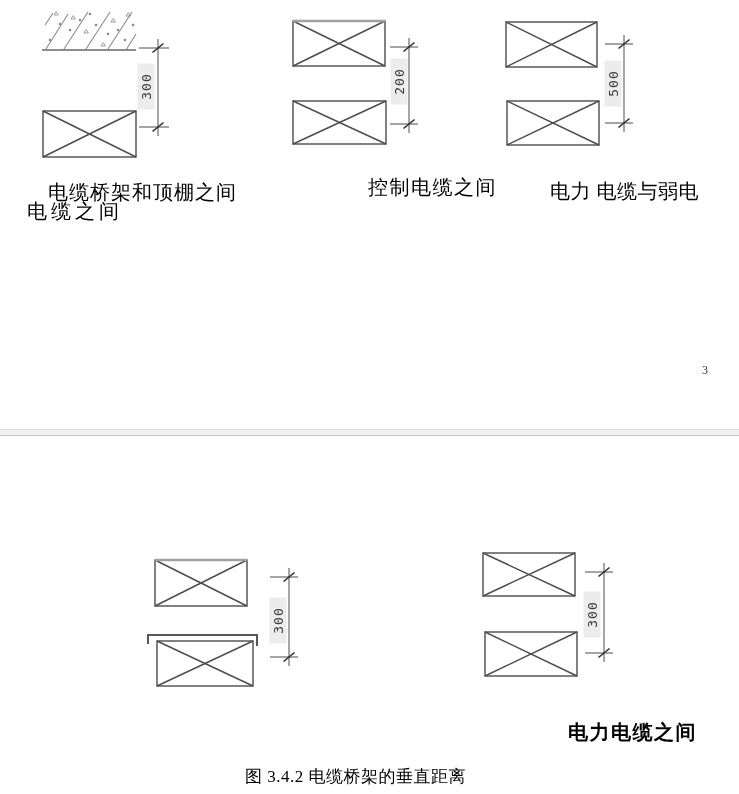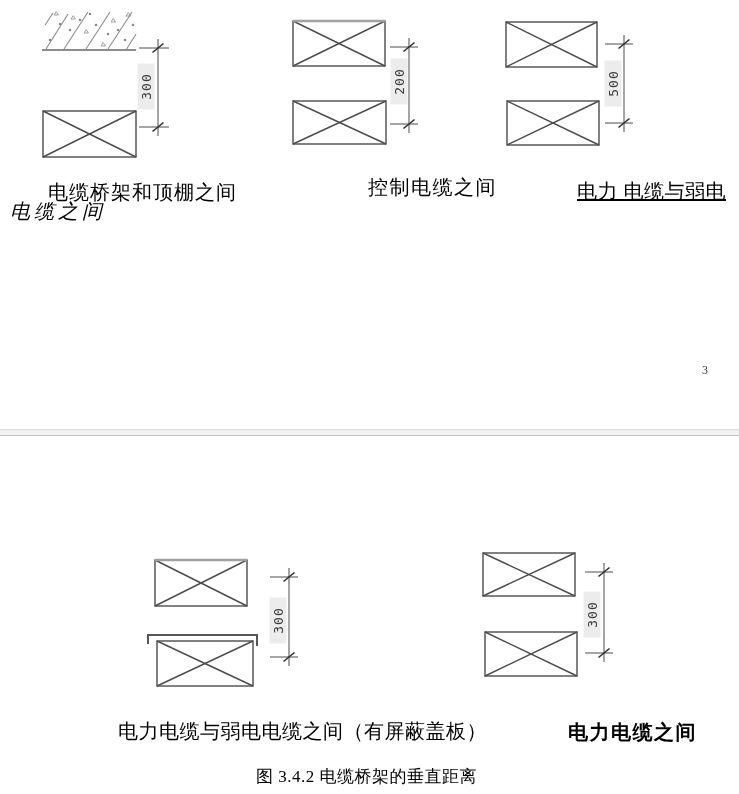--- a/index.html
+++ b/index.html
@@ -13,21 +13,21 @@
     white-space:nowrap;letter-spacing:1px;
   }
   .dim{
     position:absolute;width:46px;height:17px;line-height:17px;
     transform:rotate(-90deg);
     font-family:"DejaVu Sans Mono","Liberation Mono",monospace;
     font-size:13px;color:#3c3c3c;text-align:center;
     background:#ececec;letter-spacing:1px;
   }
   .caption{
-    position:absolute;font-size:17px;color:#000;white-space:nowrap;letter-spacing:0.5px;margin-left:11px;
+    position:absolute;font-size:17px;color:#000;white-space:nowrap;letter-spacing:0.5px;
   }
   .page-number{
     position:absolute;font-size:12px;color:#333;
   }
   .page-break{
     position:absolute;left:0;top:429px;width:739px;height:5px;
     background:#f2f2f2;border-top:1px solid #d9d9d9;border-bottom:1px solid #c4c4c4;
   }
 </style>
 </head>
@@ -157,24 +157,23 @@
     </g>
   </svg>
 
   <div class="dim" style="left:123px;top:78px;">300</div>
   <div class="dim" style="left:376px;top:73px;">200</div>
   <div class="dim" style="left:590px;top:75px;">500</div>
   <div class="dim" style="left:255px;top:612px;">300</div>
   <div class="dim" style="left:569px;top:606px;">300</div>
 
   <div class="label" style="left:48px;top:183px;">电缆桥架和顶棚之间</div>
-  <div class="label" style="left:10px;top:202px;letter-spacing:4px;font-style:italic;">电缆之间</div>
+  <div class="label" style="left:27px;top:202px;letter-spacing:4px;">电缆之间</div>
   <div class="label" style="left:368px;top:178px;letter-spacing:1.5px;">控制电缆之间</div>
-  <div class="label" style="left:577px;top:182px;letter-spacing:0.5px;text-decoration:underline;">电力 电缆与弱电</div>
-  <div class="label" style="left:118px;top:722px;letter-spacing:0.5px;">电力电缆与弱电电缆之间（有屏蔽盖板）</div>
+  <div class="label" style="left:550px;top:182px;letter-spacing:0.5px;">电力 电缆与弱电</div>
   <div class="label" style="left:568px;top:723px;letter-spacing:1.5px;font-weight:bold;">电力电缆之间</div>
 
   <div class="page-number" style="left:702px;top:363px;">3</div>
 
   <div class="page-break"></div>
 
   <div class="caption" style="left:245px;top:765px;">图 3.4.2 电缆桥架的垂直距离</div>
 
 </div>
 

